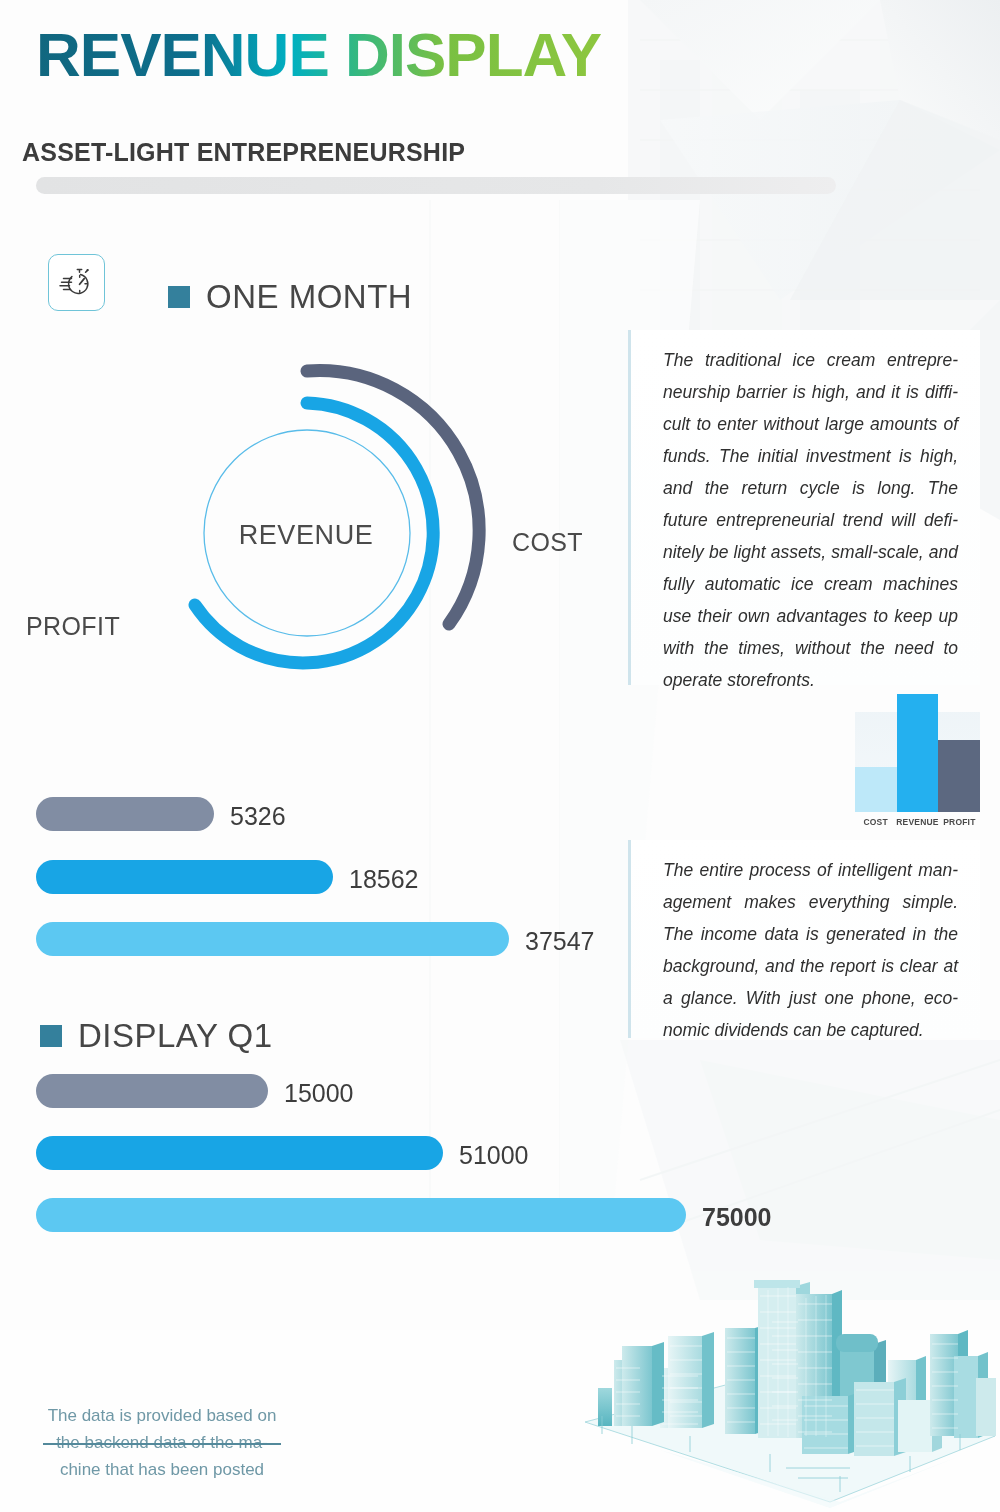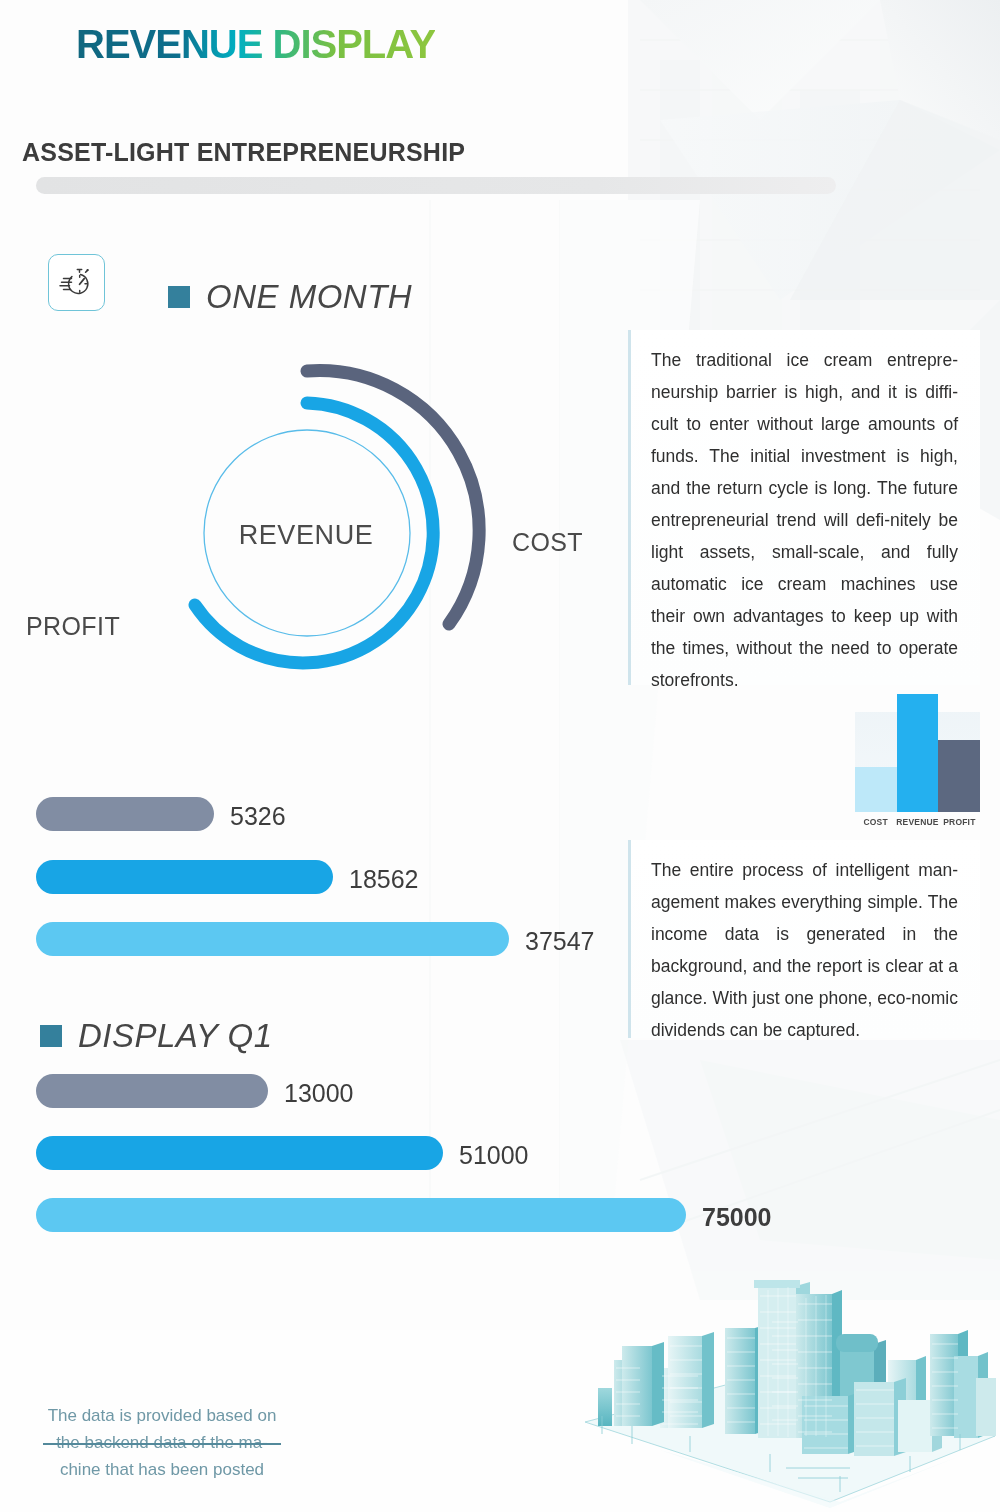--- a/index.html
+++ b/index.html
@@ -15,47 +15,46 @@
     background:#fdfdfd;
     overflow:hidden;
   }
 
   
   .bg-layer{position:absolute;inset:0;pointer-events:none;}
 
   
   .title{
     position:absolute;left:36px;top:24px;
-    font-size:40px;font-weight:bold;letter-spacing:-1px;
+    font-size:62px;font-weight:bold;letter-spacing:-1px;
     line-height:1;
     background:linear-gradient(90deg,#11677f 0%,#0d6e8c 28%,#00b0c2 45%,#35b87f 57%,#79c043 72%,#8dc63f 100%);
     -webkit-background-clip:text;background-clip:text;
     color:transparent;-webkit-text-fill-color:transparent;
     white-space:nowrap;
-    margin-left:40px;
   }
   .subtitle{
     position:absolute;left:22px;top:138px;
     font-size:25px;color:#3c3c3c;letter-spacing:.2px;font-weight:bold;
   }
   .head-bar{
     position:absolute;left:36px;top:177px;
     width:800px;height:17px;border-radius:9px;
     background:linear-gradient(90deg,#e2e3e4 0%,#e6e7e8 70%,#eeeeef 100%);
   }
 
   
   .icon-box{
     position:absolute;left:48px;top:254px;
     width:57px;height:57px;border-radius:10px;
     border:1.4px solid #6fc4d8;background:#fff;
     box-sizing:border-box;
     display:flex;align-items:center;justify-content:center;
   }
-  .sec-head{position:absolute;display:flex;align-items:center;gap:16px;font-style:italic;}
+  .sec-head{position:absolute;display:flex;align-items:center;gap:16px;}
   .sec-sq{width:22px;height:22px;background:#34809c;flex:0 0 auto;}
   .sec-txt{font-size:33px;color:#464646;letter-spacing:.5px;}
 
   
   .donut{position:absolute;left:110px;top:355px;width:420px;height:360px;}
   .donut-label{
     position:absolute;font-size:25px;color:#4a4a4a;letter-spacing:.4px;
   }
   .ring-text{
     position:absolute;left:0;top:0;width:420px;height:360px;
@@ -68,22 +67,23 @@
   .bar-row{position:absolute;display:flex;align-items:flex-end;}
   .bar{height:34px;border-radius:17px;}
   .bar-val{margin-left:16px;font-size:25px;color:#3d3d3d;}
 
   
   .panel{
     position:absolute;
     background:linear-gradient(180deg,#ffffff 0%,#fdfefe 100%);
     border-left:3px solid #cfe4ec;
     box-sizing:border-box;
-    padding:14px 22px 14px 20px;
+    padding:14px 22px 14px 32px;
     box-shadow:0 0 0 0 rgba(0,0,0,0);
+    font-style:italic;
   }
   .panel p{
     margin:0;
     font-size:17.5px;line-height:32px;color:#2f2f2f;
     text-align:justify;text-justify:inter-word;
     hyphens:manual;
   }
 
   
   .mini{
@@ -234,21 +234,21 @@
     <div class="bar-val">37547</div>
   </div>
 
   <div class="sec-head" style="left:40px;top:1017px;">
     <span class="sec-sq"></span>
     <span class="sec-txt">DISPLAY Q1</span>
   </div>
 
   <div class="bar-row" style="left:36px;top:1074px;">
     <div class="bar" style="width:232px;background:#818da3;"></div>
-    <div class="bar-val">13000</div>
+    <div class="bar-val">15000</div>
   </div>
   <div class="bar-row" style="left:36px;top:1136px;">
     <div class="bar" style="width:407px;background:#18a5e5;"></div>
     <div class="bar-val">51000</div>
   </div>
   <div class="bar-row" style="left:36px;top:1198px;font-weight:bold;">
     <div class="bar" style="width:650px;background:#5cc8f2;"></div>
     <div class="bar-val">75000</div>
   </div>
 

